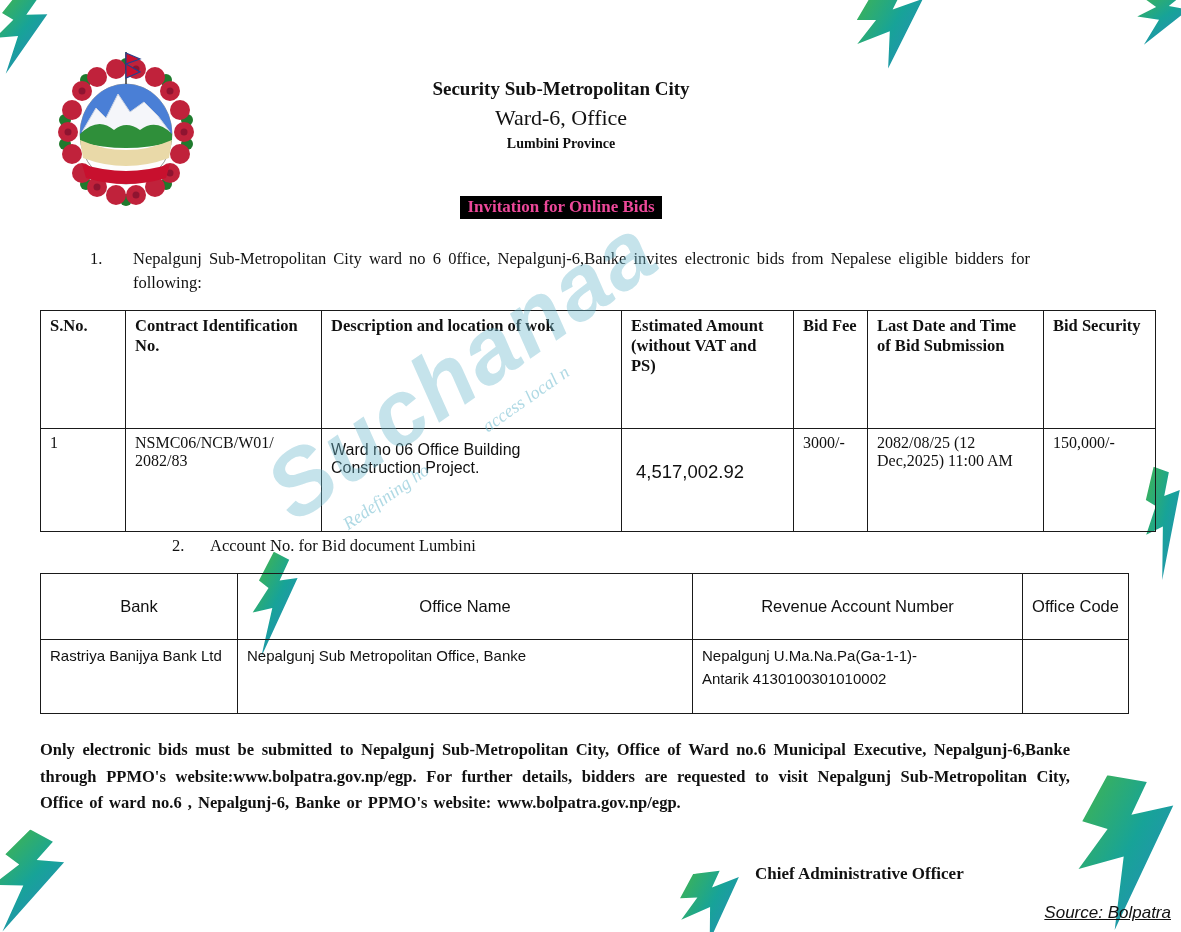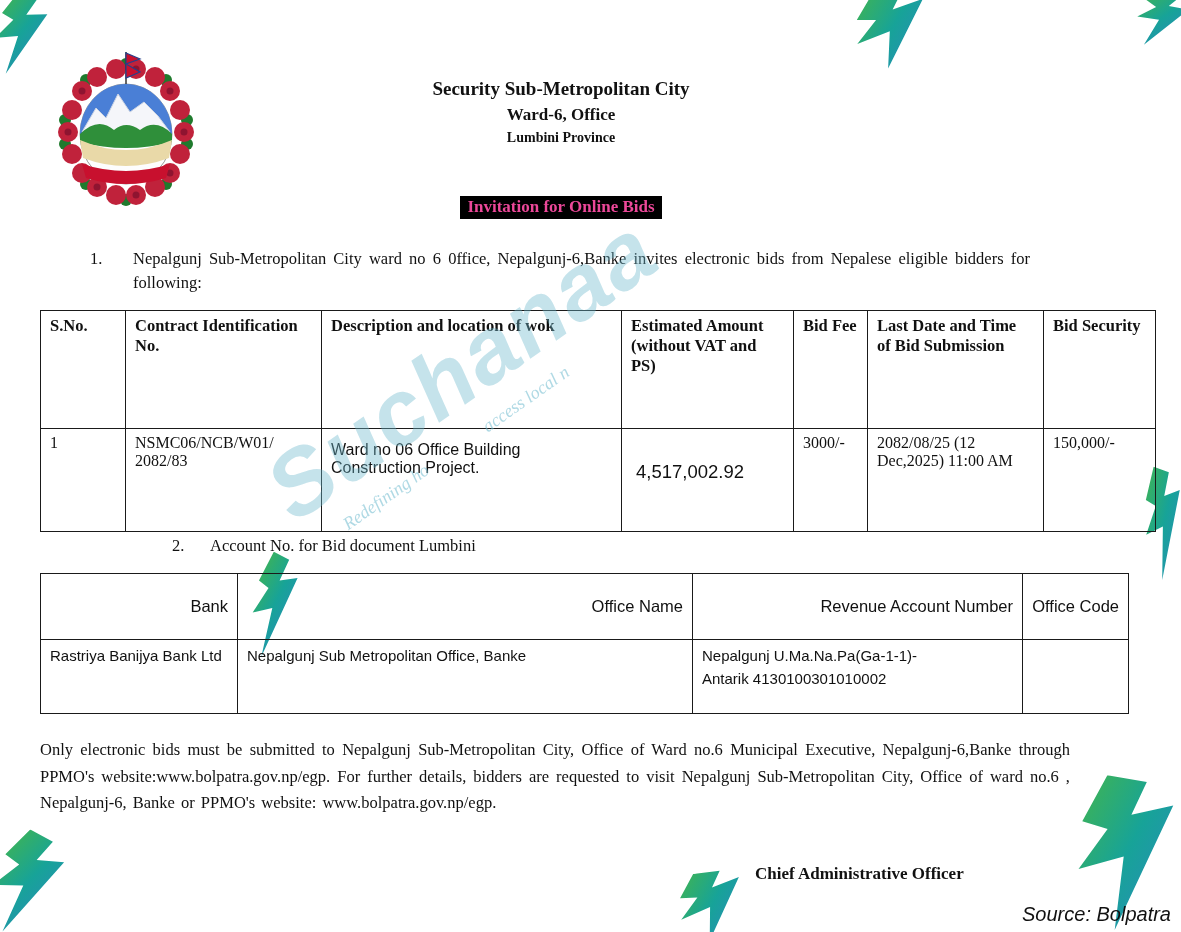--- a/index.html
+++ b/index.html
@@ -12,21 +12,21 @@
 
   
   .watermark { position:absolute; left:250px; top:460px; z-index:3; transform:rotate(-35deg); transform-origin:left top; pointer-events:none; }
   .watermark-main { font-family:"Liberation Sans", sans-serif; font-weight:bold; font-style:italic; font-size:92px; letter-spacing:2px; color:rgba(110,185,205,0.40); line-height:1; }
   .watermark-tag { font-family:"Liberation Serif", serif; font-style:italic; font-size:18px; color:rgba(110,185,205,0.55); margin-top:6px; display:flex; gap:70px; padding-left:40px; }
 
   
   .emblem { position:absolute; left:52px; top:50px; z-index:2; }
   .header-text { position:absolute; left:0; top:78px; width:1122px; text-align:center; z-index:2; }
   .org1 { font-size:19px; font-weight:bold; margin-bottom:5px; }
-  .org2, .org3 { font-size:17px; font-weight:bold; margin-bottom:5px; }
+  .org2, .org3 { font-size:22px; font-weight:normal; margin-bottom:5px; }
   .org4 { font-size:14px; font-weight:bold; }
 
   .notice-wrap { position:absolute; left:0; top:196px; width:1122px; text-align:center; z-index:2; }
   .notice-title { display:inline-block; background:#000; color:#ec4899; font-weight:bold; font-size:17px; padding:1px 7px 2px; }
   .pub-line { position:absolute; left:0; top:222px; width:1122px; text-align:center; font-weight:bold; font-size:16.5px; z-index:2; }
 
   .intro { position:absolute; left:90px; top:247px; width:940px; display:grid; grid-template-columns:43px 1fr; font-size:16.5px; line-height:1.45; z-index:2; }
   .intro .body-text { text-align:justify; }
 
   
@@ -34,27 +34,27 @@
   th, td { border:1.6px solid #1a1a1a; padding:5px 9px; vertical-align:top; text-align:left; white-space:pre-line; }
   .bid-table { left:40px; top:310px; width:1115px; }
   .bid-table th { font-size:16.5px; font-weight:bold; height:118px; }
   .bid-table td { font-size:16px; height:103px; }
   .bid-table td.sans { font-family:"Liberation Sans", sans-serif; padding-top:12px; }
   .bid-table td.amount { font-family:"Liberation Sans", sans-serif; font-size:18.5px; padding-top:32px; padding-left:14px; }
 
   .account-heading { position:absolute; left:172px; top:536px; display:grid; grid-template-columns:38px auto; font-size:16.5px; z-index:2; }
 
   .account-table { left:40px; top:573px; width:1088px; font-family:"Liberation Sans", sans-serif; }
-  .account-table th { font-weight:normal; font-size:16.5px; text-align:right; vertical-align:middle; height:66px; white-space:normal; }
+  .account-table th { font-weight:normal; font-size:16.5px; text-align:center; vertical-align:middle; height:66px; white-space:normal; }
   .account-table td { font-size:15px; height:74px; line-height:1.5; }
 
   
-  .terms { position:absolute; left:40px; top:737px; width:1030px; font-size:16.5px; line-height:1.62; text-align:justify; word-spacing:2px; z-index:2; }
+  .terms { position:absolute; left:40px; top:737px; width:1030px; font-size:16.5px; line-height:1.62; text-align:justify; word-spacing:2px; z-index:2;font-weight:bold; }
   .signature { position:absolute; left:755px; top:864px; font-size:17px; font-weight:bold; z-index:2; }
-  .source-note { position:absolute; right:10px; top:903px; font-family:"Liberation Sans", sans-serif; font-style:italic; font-size:20px; z-index:4; }
+  .source-note { position:absolute; right:10px; top:903px; font-family:"Liberation Sans", sans-serif; font-style:italic; font-size:17px; z-index:4;text-decoration:underline; }
 </style>
 </head>
 <body>
 
 <div class="page">
 
   <svg class="deco" style="left:-6px;top:-8px;width:52px;height:85px;transform:rotate(8deg);" viewBox="0 0 60 100" preserveAspectRatio="none">
       <defs>
         <linearGradient id="g1" x1="0" y1="0" x2="1" y2="1">
           <stop offset="0%" stop-color="#45b649"></stop>

